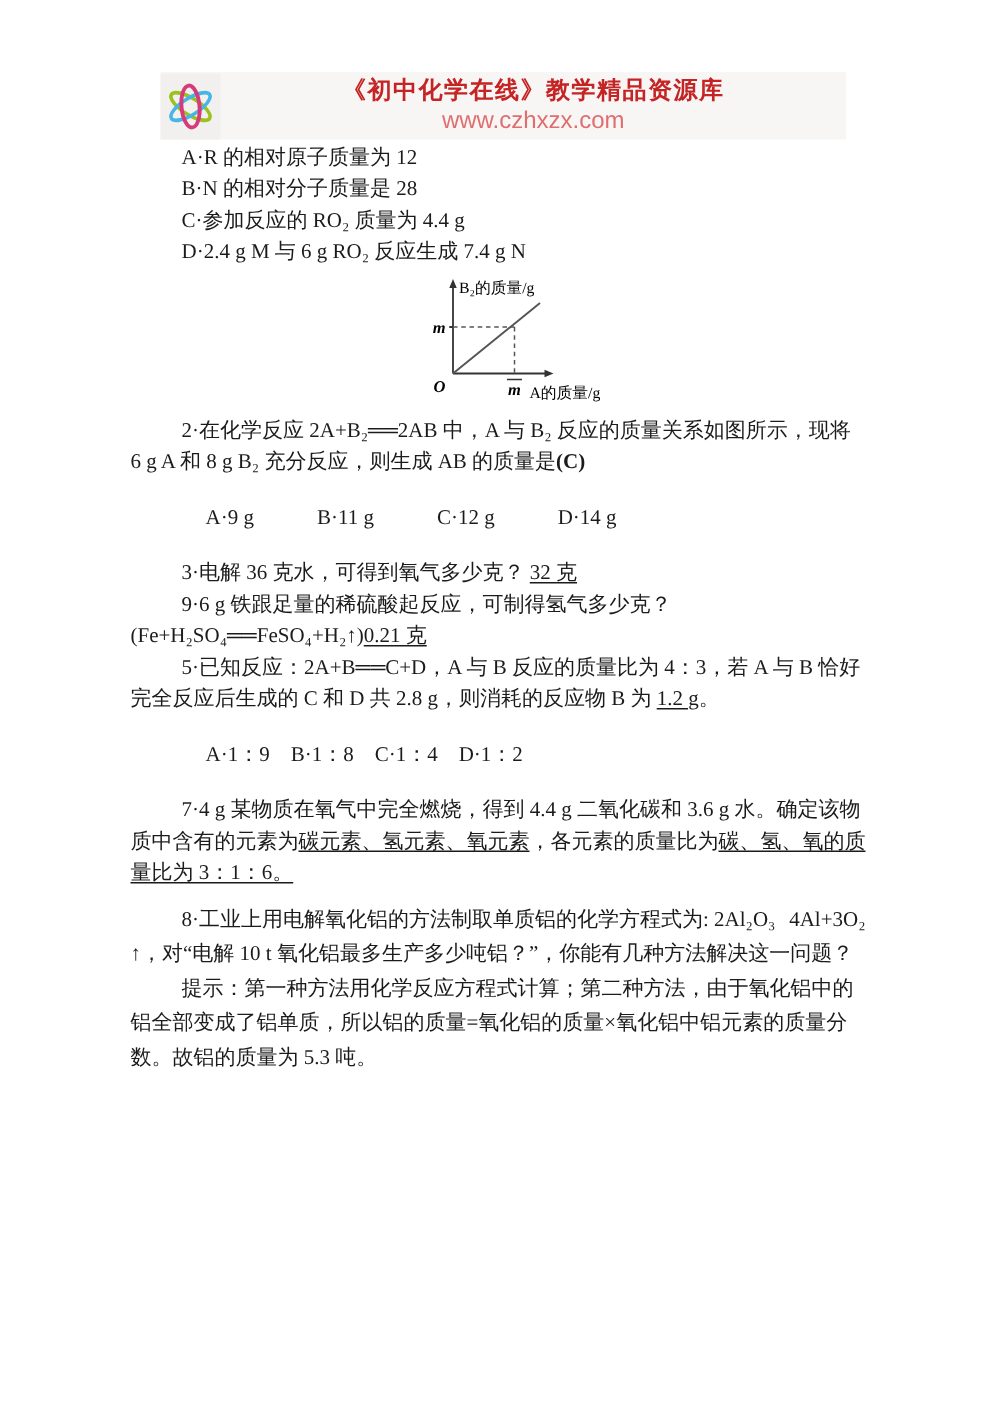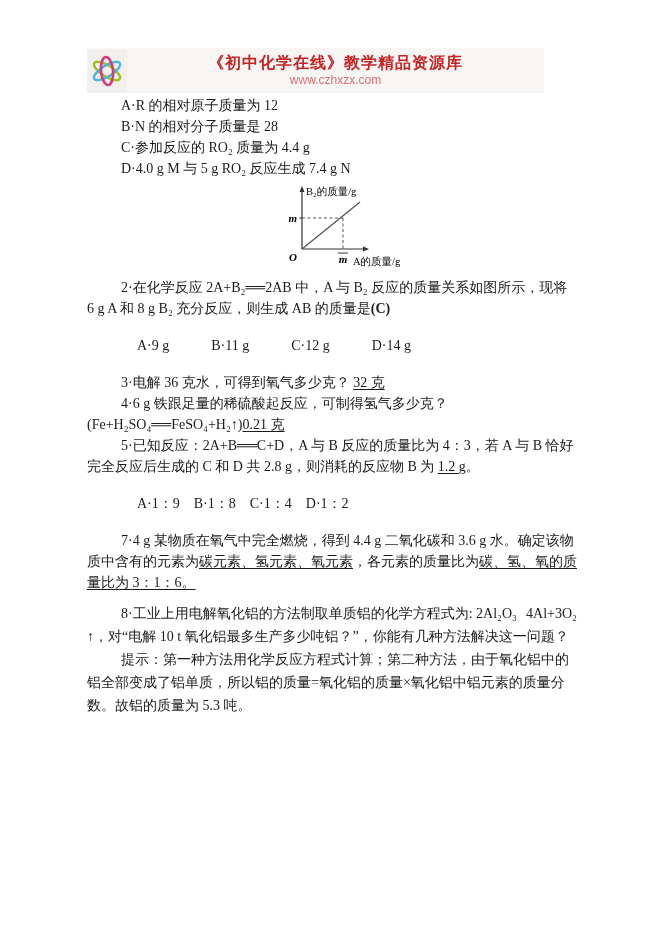--- a/index.html
+++ b/index.html
@@ -6,28 +6,28 @@
   .page{
     position:relative;
     width:661px;height:935px;
     background:#ffffff;
     font-family:"Liberation Serif","DejaVu Serif","DejaVu Sans",serif;
     color:#1b1b1b;
     overflow:hidden;
   }
   
   .header{
-    position:absolute;left:87px;top:48px;width:457px;height:45px;
+    position:absolute;left:107px;top:48px;width:457px;height:45px;
     background:#f7f6f5;
     display:flex;align-items:center;
   }
   .logo{width:40px;height:44px;flex:0 0 40px;background:#f1f0ee;display:flex;align-items:center;justify-content:center;}
   .header-text{flex:1;text-align:center;line-height:1.1;}
   .site-title{font-weight:bold;font-size:16px;letter-spacing:1px;color:#c42424;}
-  .site-url{font-size:12px;color:#df6f6f;margin-top:2px;font-family:"Liberation Sans","DejaVu Sans",sans-serif;}
+  .site-url{font-size:16px;color:#df6f6f;margin-top:2px;font-family:"Liberation Sans","DejaVu Sans",sans-serif;}
   
   .content{
     position:absolute;left:87px;top:95px;width:490px;
     font-size:14px;line-height:21px;
   }
   .opt-list{padding-left:34px;}
   .opt-line{white-space:nowrap;}
   .figure{margin:4px 0 6px 198px;width:140px;height:88px;}
   .figure svg{display:block;}
   p.para{margin:0;text-indent:34px;}
@@ -61,21 +61,21 @@
       <div class="site-url">www.czhxzx.com</div>
     </div>
   </div>
 
   <div class="content">
 
     <div class="opt-list">
       <div class="opt-line">A·R 的相对原子质量为 12</div>
       <div class="opt-line">B·N 的相对分子质量是 28</div>
       <div class="opt-line">C·参加反应的 RO₂ 质量为 4.4 g</div>
-      <div class="opt-line">D·4.0 g M 与 5 g RO₂ 反应生成 7.4 g N</div>
+      <div class="opt-line">D·2.4 g M 与 6 g RO₂ 反应生成 7.4 g N</div>
     </div>
 
     <div class="figure">
       <svg width="140" height="88" viewBox="0 0 140 88">
 
         <line x1="17" y1="7" x2="17" y2="66" stroke="#333" stroke-width="1.2"></line>
         <line x1="17" y1="66" x2="80" y2="66" stroke="#333" stroke-width="1.2"></line>
         <polygon points="17,3 14.5,9 19.5,9" fill="#333"></polygon>
         <polygon points="84,66 78,63.5 78,68.5" fill="#333"></polygon>
 
@@ -93,21 +93,21 @@
         <text x="58" y="80" text-anchor="middle" class="graph-var">m</text>
         <text x="68" y="82" class="graph-label">A的质量/g</text>
       </svg>
     </div>
 
     <p class="para"><span>2·在化学反应 2A+B₂══2AB 中，A 与 B₂ 反应的质量关系如图所示，现将 6 g A 和 8 g B₂ 充分反应，则生成 AB 的质量是</span><span class="ans-letter">(C)</span></p>
     <p class="opt-row">A·9 g　　　B·11 g　　　C·12 g　　　D·14 g</p>
 
     <p class="para"><span>3·电解 36 克水，可得到氧气多少克？</span> <span class="ans">32 克</span></p>
 
-    <p class="para"><span>4·6 g 铁跟足量的稀硫酸起反应，可制得氢气多少克？(Fe+H₂SO₄══FeSO₄+H₂↑)</span><span class="ans">0.21 克</span></p>
+    <p class="para"><span>9·6 g 铁跟足量的稀硫酸起反应，可制得氢气多少克？(Fe+H₂SO₄══FeSO₄+H₂↑)</span><span class="ans">0.21 克</span></p>
 
     <p class="para"><span>5·已知反应：2A+B══C+D，A 与 B 反应的质量比为 4：3，若 A 与 B 恰好完全反应后生成的 C 和 D 共 2.8 g，则消耗的反应物 B 为 </span><span class="ans">1.2 g</span><span>。</span></p>
 
     <p class="opt-row">A·1：9　B·1：8　C·1：4　D·1：2</p>
 
     <p class="para"><span>7·4 g 某物质在氧气中完全燃烧，得到 4.4 g 二氧化碳和 3.6 g 水。确定该物质中含有的元素为</span><span class="ans">碳元素、氢元素、氧元素</span><span>，各元素的质量比为</span><span class="ans">碳、氢、氧的质量比为 3：1：6。</span></p>
 
     <div class="q8-block">
       <p class="q8-line1">
           <span>8·工业上用电解氧化铝的方法制取单质铝的化学方程式为: 2Al₂O₃</span>

